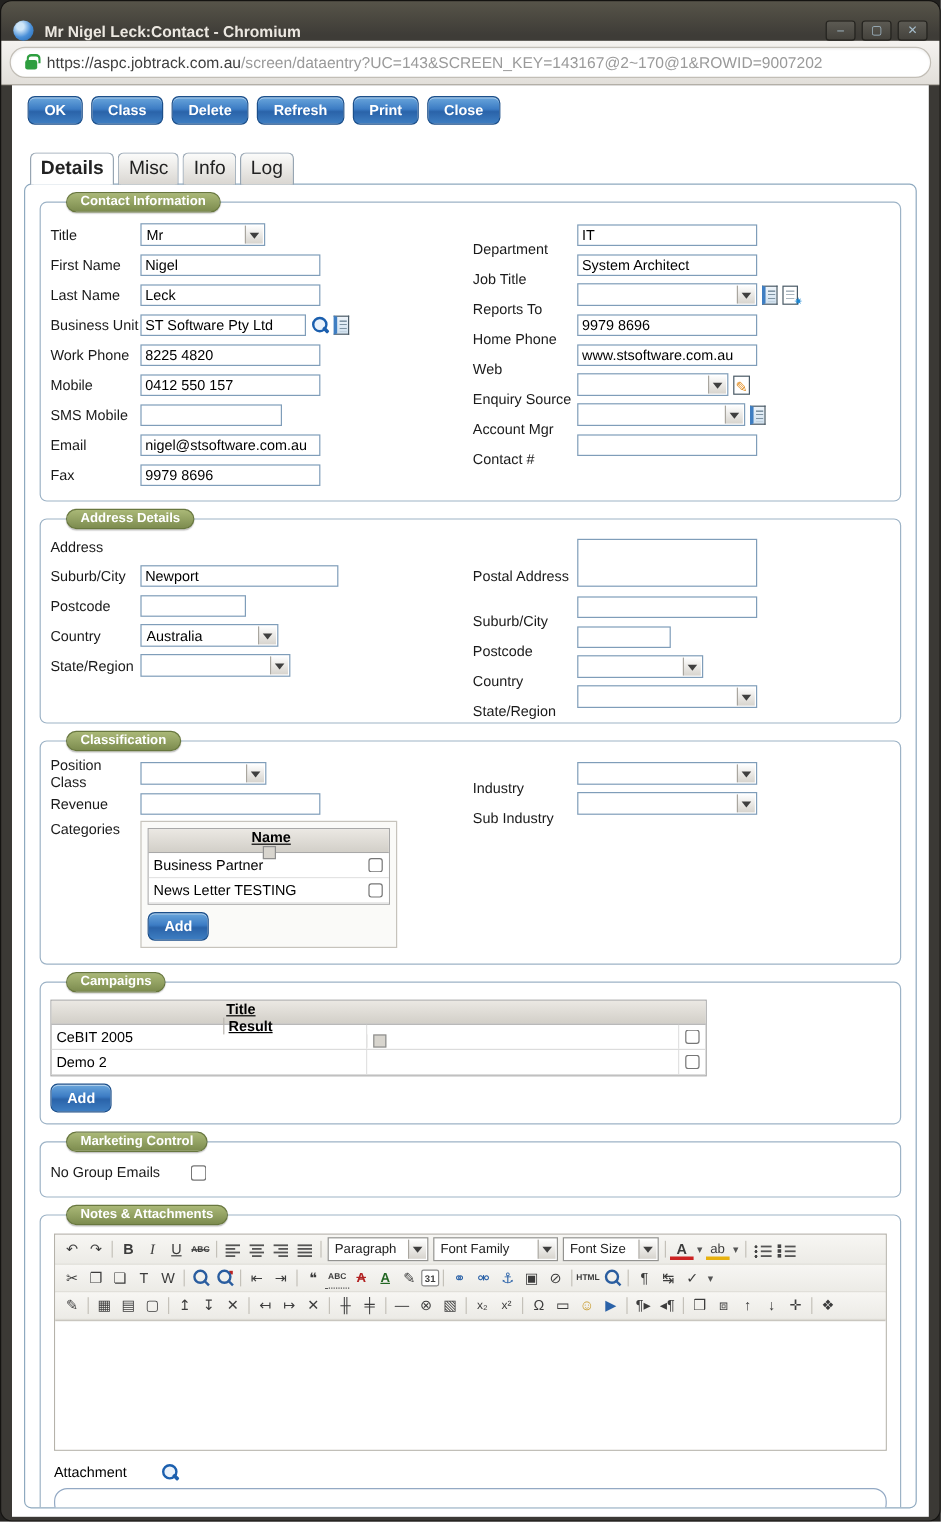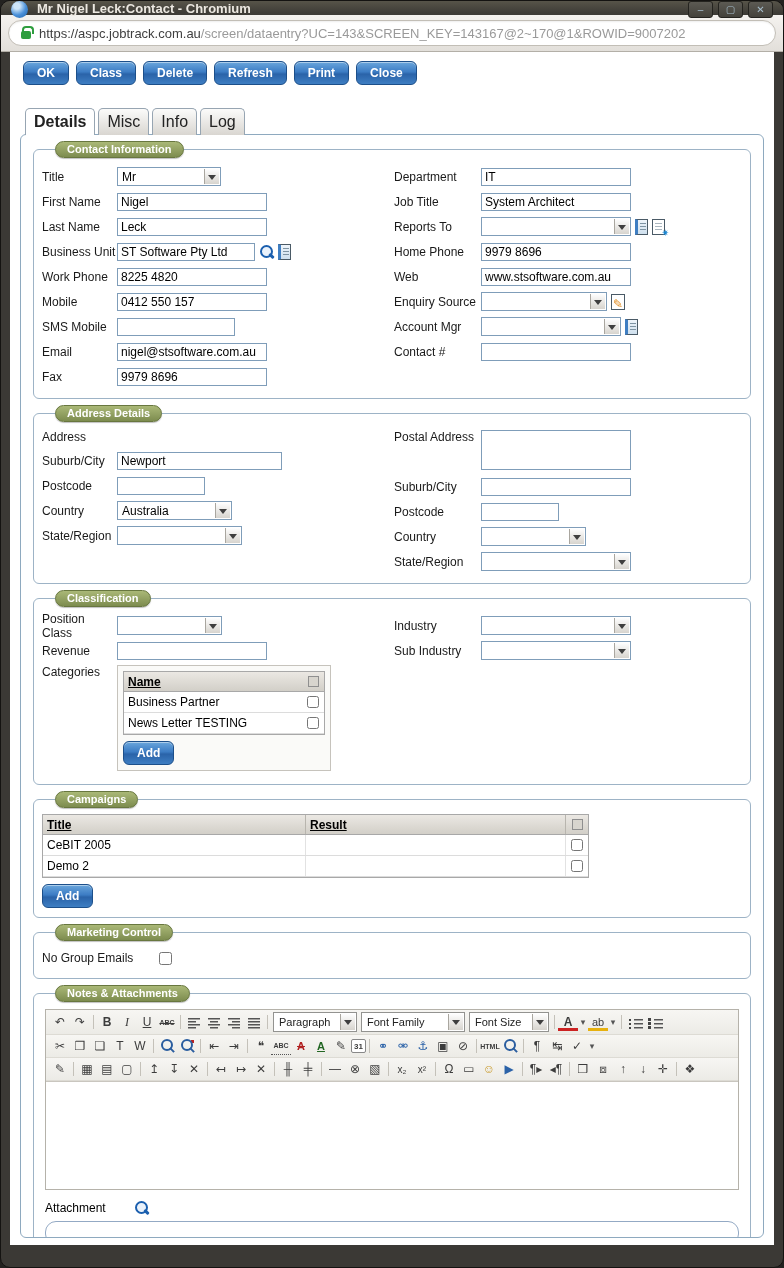--- a/index.html
+++ b/index.html
@@ -1,19 +1,19 @@
 <!DOCTYPE html>
 <html><head>
 <meta charset="utf-8">
 <style>
   *{box-sizing:border-box;margin:0;padding:0;}
   body{background:#232220;font-family:"Liberation Sans","DejaVu Sans",sans-serif;}
   .window{width:784px;height:1268px;margin:0 auto;background:#3b3935;border-radius:10px;overflow:hidden;border:1px solid #141311;position:relative;}
   
-  .titlebar{height:14px;display:flex;align-items:flex-start;padding:0 10px;background:linear-gradient(#575449,#3e3c37 85%);}
+  .titlebar{height:33px;display:flex;align-items:flex-end;padding:0 10px;background:linear-gradient(#575449,#3e3c37 85%);}
   .chromium-icon{width:17px;height:17px;border-radius:50%;background:radial-gradient(circle at 35% 30%, #cfe6f8 0 3px, #4a90d9 55%, #1e62a9);flex:0 0 17px;}
   .title{color:#ece8e1;font-size:13px;font-weight:bold;margin-left:9px;flex:1;overflow:hidden;white-space:nowrap;}
   .win-btns{display:flex;gap:5px;}
   .win-btn{width:25px;height:17px;border:1px solid #24231f;border-radius:3px;background:linear-gradient(#5c5a53,#44423c);color:#a7bfce;font-size:10px;line-height:15px;text-align:center;}
   
   .chrome{background:linear-gradient(#f4f2ef,#e2dfda);border-bottom:1px solid #b3afa7;padding:5px 7px;}
   .omnibox{height:26px;border:1px solid #c2beb6;border-radius:14px;background:#fff;display:flex;align-items:center;padding:0 12px;gap:8px;box-shadow:inset 0 1px 2px rgba(0,0,0,.07);}
   .padlock{width:10px;height:8px;background:#2e9e3f;border-radius:2px;position:relative;margin-top:4px;flex:0 0 10px;}
   .padlock::before{content:"";position:absolute;top:-5px;left:1px;width:8px;height:6px;border:2px solid #2e9e3f;border-bottom:none;border-radius:4px 4px 0 0;}
   .url{font-size:13px;white-space:nowrap;overflow:hidden;}
@@ -27,21 +27,21 @@
   .tab{font-size:16px;color:#222;padding:4px 8px;border:1px solid #97a5b2;border-bottom:none;border-radius:5px 5px 0 0;background:linear-gradient(#fbfbfa,#d9d6d1);position:relative;top:1px;}
   .tab.active{background:#fff;font-weight:bold;z-index:2;}
   .panel{margin:0 10px;border:1px solid #8ea9bf;border-radius:6px;height:1104px;background:#fff;overflow:hidden;}
   
   .fs{position:relative;margin:14px 12px 0;border:1px solid #9db3c6;border-radius:6px;padding:14px 8px 9px;}
   .legend{position:absolute;top:-9px;left:21px;background:linear-gradient(#aab877,#7d8c4f);border:1px solid #68773f;color:#fff;font-size:11px;font-weight:bold;padding:1px 11px 2px;border-radius:9px;box-shadow:0 1px 1px rgba(0,0,0,.25);}
   .cols{display:grid;grid-template-columns:352px 1fr;}
   .frow{display:flex;align-items:center;height:25px;font-size:12px;}
   .frow.top{height:auto;align-items:flex-start;margin-bottom:4px;padding-top:2px;}
   .flabel{flex:0 0 75px;color:#1a1a1a;}
-  .col-r .flabel{flex:0 0 87px;}
+  .col-r .flabel{flex:0 0 87px;margin-top:24px;}
   .tin{height:18px;border:1px solid #7f9db9;font:12px "Liberation Sans",sans-serif;padding:0 3px;background:#fff;}
   .tarea{border:1px solid #7f9db9;font:12px "Liberation Sans",sans-serif;padding:2px 3px;resize:none;background:#fff;}
   .ta-l{width:160px;height:40px;}
   .ta-r{width:150px;height:40px;}
   .w150{width:150px}.w138{width:138px}.w118{width:118px}.w80{width:104px}.w165{width:165px}.w88{width:88px}
   .w115{width:115px}.w125{width:125px}.w105{width:105px}.w78{width:78px}.w126{width:126px}.w140{width:140px}
   .sel{position:relative;height:19px;border:1px solid #7f9db9;background:#fff;display:flex;align-items:center;padding:0 18px 0 4px;}
   .selv{font-size:12px;white-space:nowrap;overflow:hidden;}
   .sarr{position:absolute;right:1px;top:1px;bottom:1px;width:15px;background:linear-gradient(#fefefe,#d7d4ce);border-left:1px solid #a9a69f;}
   .sarr::after{content:"";position:absolute;left:3px;top:6px;border:4px solid transparent;border-top:5px solid #3f3f3f;}
@@ -52,21 +52,21 @@
   .ledger{width:13px;height:16px;border:1px solid #4a5a66;border-left:3px solid #3f7ec2;background:linear-gradient(#eef4fa,#cfe0ee);position:relative;}
   .ledger::after{content:"";position:absolute;left:2px;right:1px;top:3px;height:9px;background:repeating-linear-gradient(to bottom,#7e93a3 0 1px,transparent 1px 3px);}
   .pagenew{width:13px;height:16px;border:1px solid #4a5a66;background:#fff;position:relative;}
   .pagenew::before{content:"";position:absolute;left:2px;right:2px;top:3px;height:8px;background:repeating-linear-gradient(to bottom,#aab6bf 0 1px,transparent 1px 3px);}
   .pagenew::after{content:"✷";position:absolute;right:-5px;bottom:-4px;font-size:9px;color:#1c86d1;}
   .editic{width:14px;height:16px;border:1px solid #4a5a66;background:#fff;position:relative;}
   .editic::after{content:"✎";position:absolute;left:1px;bottom:-2px;font-size:12px;color:#e08818;}
   
   .catwrap{border:1px solid #c6c3bc;background:#fafaf8;padding:5px;width:214px;}
   .cat{border:1px solid #a8a8a8;background:#fff;}
-  .tbl-hd{display:flex;align-items:center;height:20px;background:linear-gradient(#ebe8e3,#d2cfc8);border-bottom:1px solid #a8a8a8;font-size:12px;font-weight:bold;}
+  .tbl-hd{display:flex;align-items:center;height:20px;background:linear-gradient(#ebe8e3,#d2cfc8);border-bottom:1px solid #a8a8a8;font-size:12px;font-weight:bold;flex-direction:column;}
   .tbl-hd .hlabel{flex:1;text-decoration:underline;padding-left:4px;}
   .hdr-box{width:11px;height:11px;border:1px solid #8f8f8f;background:#d8d5ce;margin:0 5px;flex:0 0 11px;}
   .cat-row{display:flex;align-items:center;height:21px;border-bottom:1px solid #dcdcdc;font-size:12px;background:#fff;}
   .cat-row .cname{flex:1;padding-left:4px;}
   .cat-row input,.camp-row input{width:12px;height:12px;margin:0 5px;}
   .addbtn{margin-top:6px;}
   .camp{width:547px;border:1px solid #a8a8a8;background:#fff;}
   .camp .ch-title{width:262px;padding-left:4px;text-decoration:underline;}
   .camp .ch-result{width:260px;padding-left:4px;text-decoration:underline;border-left:1px solid #b8b5ae;height:100%;display:flex;align-items:center;}
   .camp .ch-cb{flex:1;display:flex;justify-content:center;align-items:center;border-left:1px solid #b8b5ae;height:100%;}

